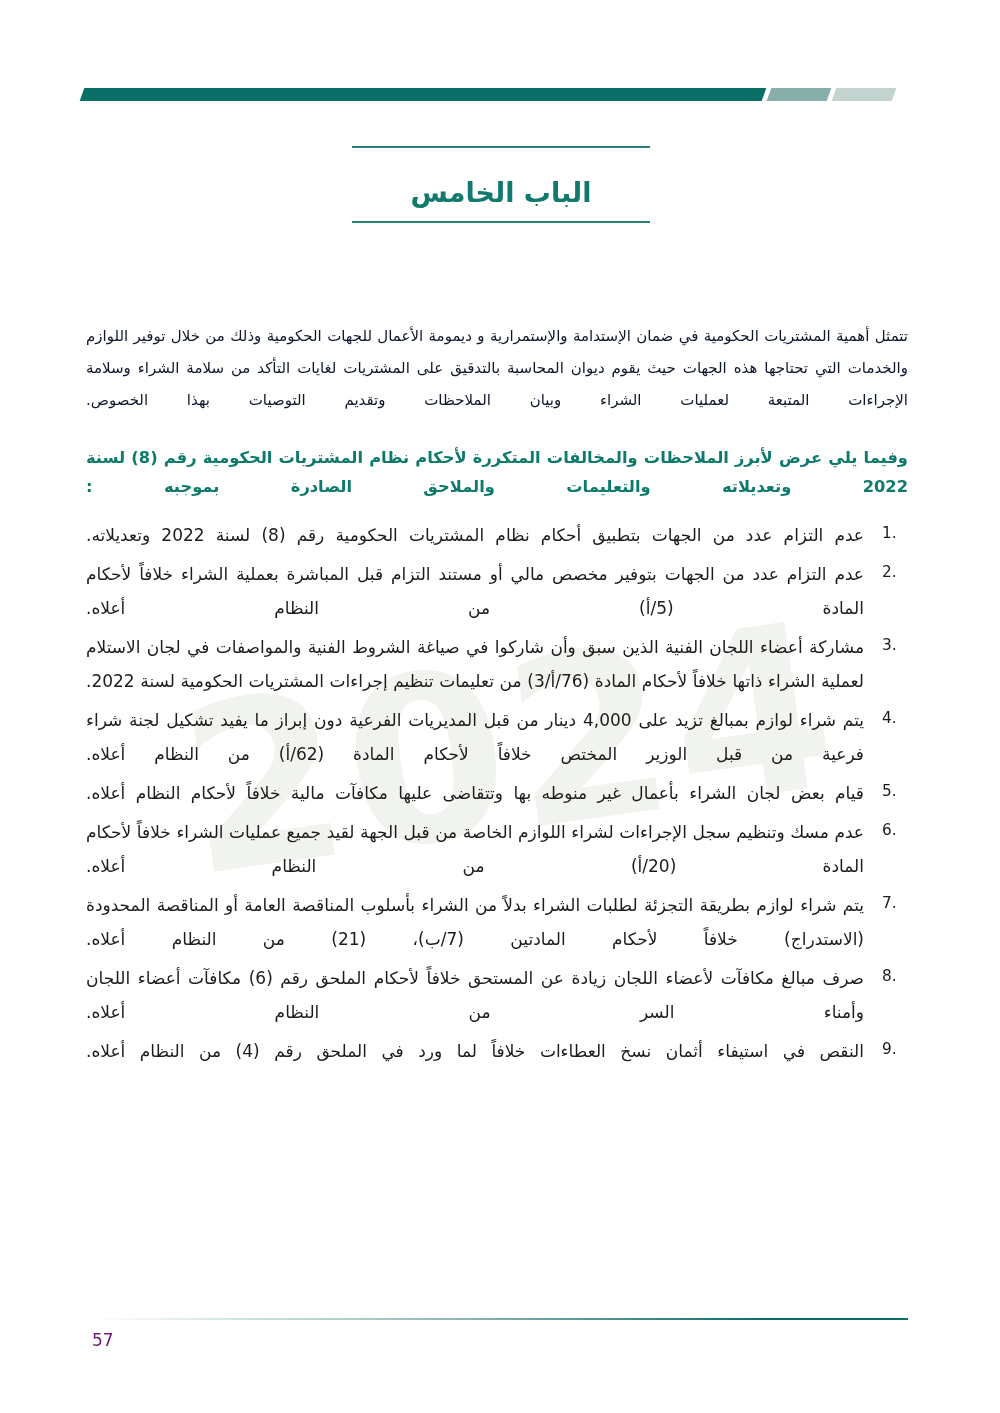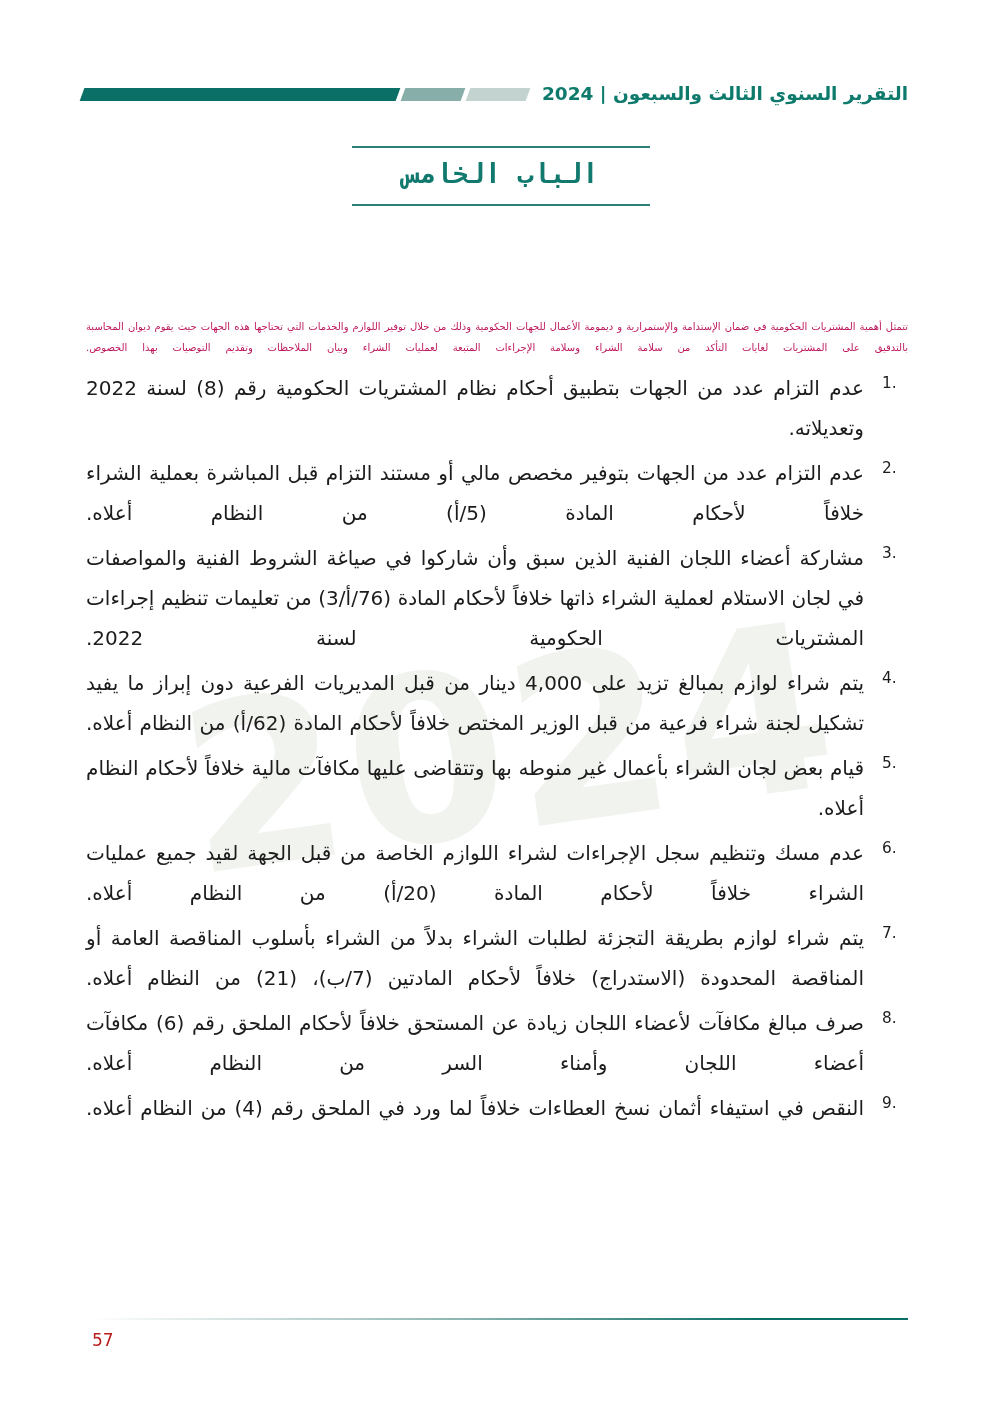--- a/index.html
+++ b/index.html
@@ -93,46 +93,45 @@
     width: 298px;
     z-index: 3;
     text-align: center;
   }
   .title-rule {
     height: 2px;
     background: #2A7F78;
     width: 100%;
   }
   .title-lines {
-    padding: 9px 0 9px 0;
-    font-family: Liberation Mono, monospace;
+    padding: 26px 0 9px 0;
   }
   .title-line {
     font-size: 27px;
     font-weight: 700;
     color: #11796D;
     line-height: 1.42;
     white-space: nowrap;
   }
 
   
   .content {
     position: absolute;
     top: 306px;
     right: 92px;
     left: 86px;
     z-index: 2;
   }
 
   .intro {
-    font-size: 10px;
+    font-size: 15px;
     line-height: 2.12;
     text-align: justify;
     text-align-last: justify;
-    color: #be185d;
+    color: #0f172a;
   }
 
   .section-heading {
     margin-top: 27px;
     font-size: 16.3px;
     font-weight: 700;
     color: #0E7A6C;
     line-height: 1.78;
     text-align: justify;
     text-align-last: justify;
@@ -142,21 +141,21 @@
     margin: 9px 0 0 0;
     padding: 0;
     list-style: none;
     counter-reset: itm;
   }
   ol.items > li {
     counter-increment: itm;
     position: relative;
     padding-right: 44px;
     margin-bottom: 5px;
-    font-size: 20px;
+    font-size: 17px;
     line-height: 2.0;
     text-align: justify;
     text-align-last: justify;
     color: #1c1c1c;
   }
   ol.items > li::before {
     content: counter(itm) ".";
     position: absolute;
     right: 0;
     top: 0;
@@ -177,52 +176,52 @@
     height: 2px;
     z-index: 3;
     background: linear-gradient(to left, #0A6F66 0%, #0A6F66 18%, #8FB6B2 55%, #ffffff 100%);
   }
   .page-number {
     position: absolute;
     left: 92px;
     top: 1330px;
     z-index: 3;
     font-size: 17px;
-    color: #b91c1c;
+    color: #701a75;
     direction: ltr;
   }
 </style>
 </head>
 <body>
 
 <div class="page">
 
   <div class="watermark">2024</div>
 
   <div class="header">
-    <div class="header-title">التقرير السنوي الثالث والسبعون | 2024</div>
     <div class="header-bars">
       <span class="bar bar-long"></span>
       <span class="bar bar-mid"></span>
       <span class="bar bar-light"></span>
     </div>
   </div>
 
   <div class="title-block">
     <div class="title-rule"></div>
     <div class="title-lines">
       <div class="title-line">الباب الخامس</div>
     </div>
     <div class="title-rule"></div>
   </div>
 
   <div class="content">
 
     <p class="intro">تتمثل أهمية المشتريات الحكومية في ضمان الإستدامة والإستمرارية و ديمومة الأعمال للجهات الحكومية وذلك من خلال توفير اللوازم والخدمات التي تحتاجها هذه الجهات حيث يقوم ديوان المحاسبة بالتدقيق على المشتريات لغايات التأكد من سلامة الشراء وسلامة الإجراءات المتبعة لعمليات الشراء وبيان الملاحظات وتقديم التوصيات بهذا الخصوص.</p>
 
+    <p class="section-heading">وفيما يلي عرض لأبرز الملاحظات والمخالفات المتكررة لأحكام نظام المشتريات الحكومية رقم (8) لسنة 2022 وتعديلاته والتعليمات والملاحق الصادرة بموجبه :</p>
 
     <ol class="items">
       <li>عدم التزام عدد من الجهات بتطبيق أحكام نظام المشتريات الحكومية رقم (8) لسنة 2022 وتعديلاته.</li>
       <li>عدم التزام عدد من الجهات بتوفير مخصص مالي أو مستند التزام قبل المباشرة بعملية الشراء خلافاً لأحكام المادة (5/أ) من النظام أعلاه.</li>
       <li>مشاركة أعضاء اللجان الفنية الذين سبق وأن شاركوا في صياغة الشروط الفنية والمواصفات في لجان الاستلام لعملية الشراء ذاتها خلافاً لأحكام المادة (76/أ/3) من تعليمات تنظيم إجراءات المشتريات الحكومية لسنة 2022.</li>
       <li>يتم شراء لوازم بمبالغ تزيد على 4,000 دينار من قبل المديريات الفرعية دون إبراز ما يفيد تشكيل لجنة شراء فرعية من قبل الوزير المختص خلافاً لأحكام المادة (62/أ) من النظام أعلاه.</li>
       <li>قيام بعض لجان الشراء بأعمال غير منوطه بها وتتقاضى عليها مكافآت مالية خلافاً لأحكام النظام أعلاه.</li>
       <li>عدم مسك وتنظيم سجل الإجراءات لشراء اللوازم الخاصة من قبل الجهة لقيد جميع عمليات الشراء خلافاً لأحكام المادة (20/أ) من النظام أعلاه.</li>
       <li>يتم شراء لوازم بطريقة التجزئة لطلبات الشراء بدلاً من الشراء بأسلوب المناقصة العامة أو المناقصة المحدودة (الاستدراج) خلافاً لأحكام المادتين (7/ب)، (21) من النظام أعلاه.</li>
       <li>صرف مبالغ مكافآت لأعضاء اللجان زيادة عن المستحق خلافاً لأحكام الملحق رقم (6) مكافآت أعضاء اللجان وأمناء السر من النظام أعلاه.</li>

